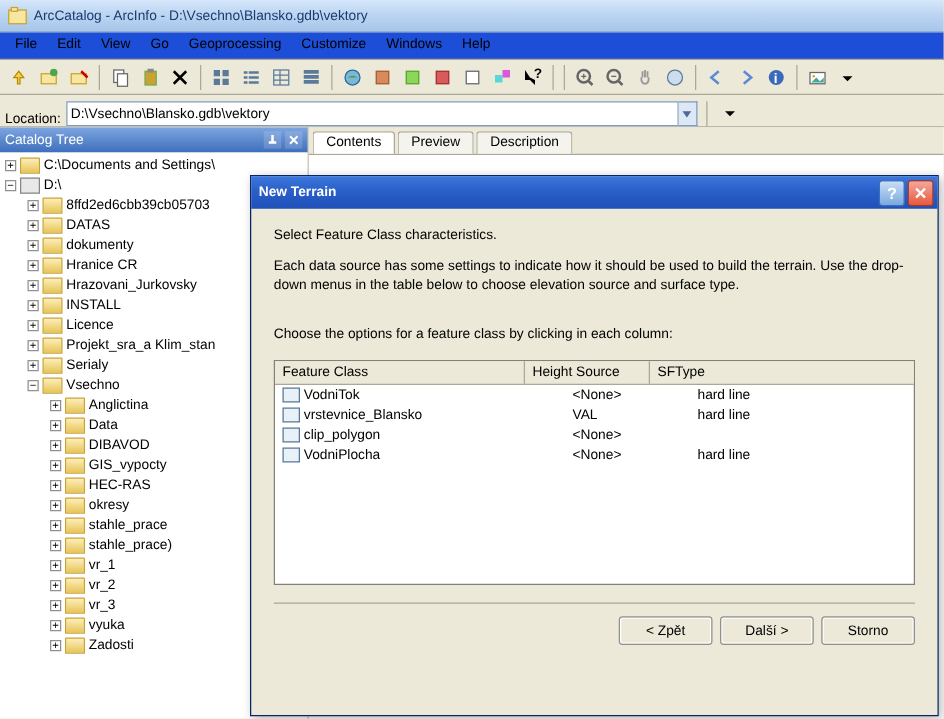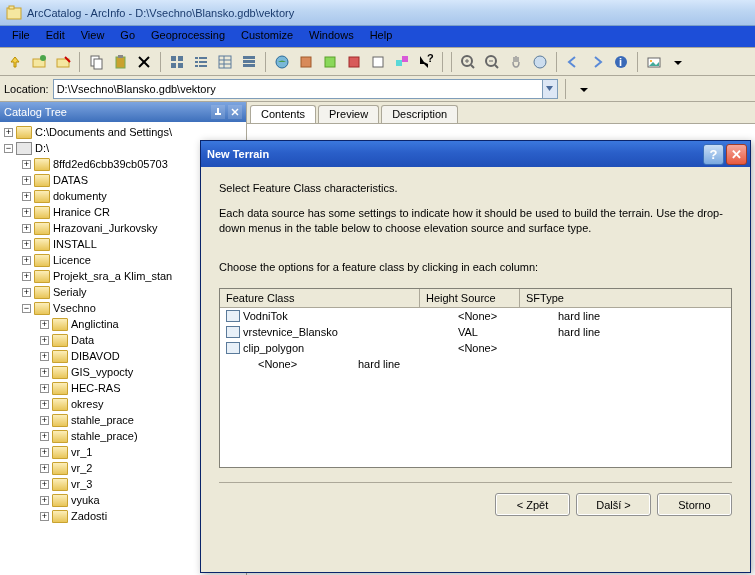--- a/index.html
+++ b/index.html
@@ -13,21 +13,21 @@
   
   .menubar { height: 22px; background: #1d4ed8; display: flex; align-items: flex-start; padding: 0 4px; border-bottom: 1px solid #aca899; }
   .menubar .menu-item { padding: 3px 8px; cursor: default; }
 
   
   .toolbar { height: 28px; background: #ece9d8; display: flex; align-items: center; padding: 2px 4px; border-bottom: 1px solid #aca899; gap: 2px; }
   .tb-btn { width: 22px; height: 22px; display: flex; align-items: center; justify-content: center; border: 1px solid transparent; cursor: default; }
   .tb-sep { width: 1px; height: 20px; background: #aca899; margin: 0 3px; }
 
   
-  .locbar { height: 26px; background: #ece9d8; display: flex; align-items: center; padding: 0 4px; border-bottom: 1px solid #aca899; gap: 4px; }
+  .locbar { height: 26px; background: #ece9d8; display: flex; align-items: flex-end; padding: 0 4px; border-bottom: 1px solid #aca899; gap: 4px; }
   .locbar .loc-input { flex: 0 0 490px; height: 20px; border: 1px solid #7f9db9; background: white; padding: 1px 3px; display: flex; align-items: center; }
   .locbar .loc-btn { width: 15px; height: 20px; background: #dde7f5; border: 1px solid #7f9db9; border-left: none; display: flex; align-items: center; justify-content: center; }
 
   .main-content { display: flex; height: calc(100% - 26px - 22px - 28px - 26px); }
 
   
   .tree-panel { width: 247px; background: #ece9d8; border-right: 1px solid #aca899; display: flex; flex-direction: column; }
   .tree-header { height: 20px; background: linear-gradient(to bottom, #7da5e0 0%, #3d6fbb 100%); color: white; display: flex; align-items: center; padding: 0 4px; justify-content: space-between; }
   .tree-header .hdr-btns { display: flex; gap: 3px; }
   .tree-header .hdr-btn { width: 14px; height: 14px; background: rgba(255,255,255,0.15); display: flex; align-items: center; justify-content: center; color: white; line-height: 1; }
@@ -486,20 +486,24 @@
             <div class="ft-cell c3">hard line</div>
           </div>
           <div class="ft-row">
             <div class="ft-cell c1">
               <span class="fc-icon"></span>
               <span>clip_polygon</span>
             </div>
             <div class="ft-cell c2">&lt;None&gt;</div>
           </div>
           <div class="ft-row">
+            <div class="ft-cell c1">
+              <span class="fc-icon"></span>
+              <span>VodniPlocha</span>
+            </div>
             <div class="ft-cell c2">&lt;None&gt;</div>
             <div class="ft-cell c3">hard line</div>
           </div>
         </div>
     </div>
     <div class="dlg-footer-sep"></div>
     <div class="dlg-footer">
       <div class="dlg-button" style="min-width:75px;justify-content:center">&lt; Zpět</div>
       <div class="dlg-button" style="min-width:75px;justify-content:center">Další &gt;</div>
       <div class="dlg-button" style="min-width:75px;justify-content:center">Storno</div>

